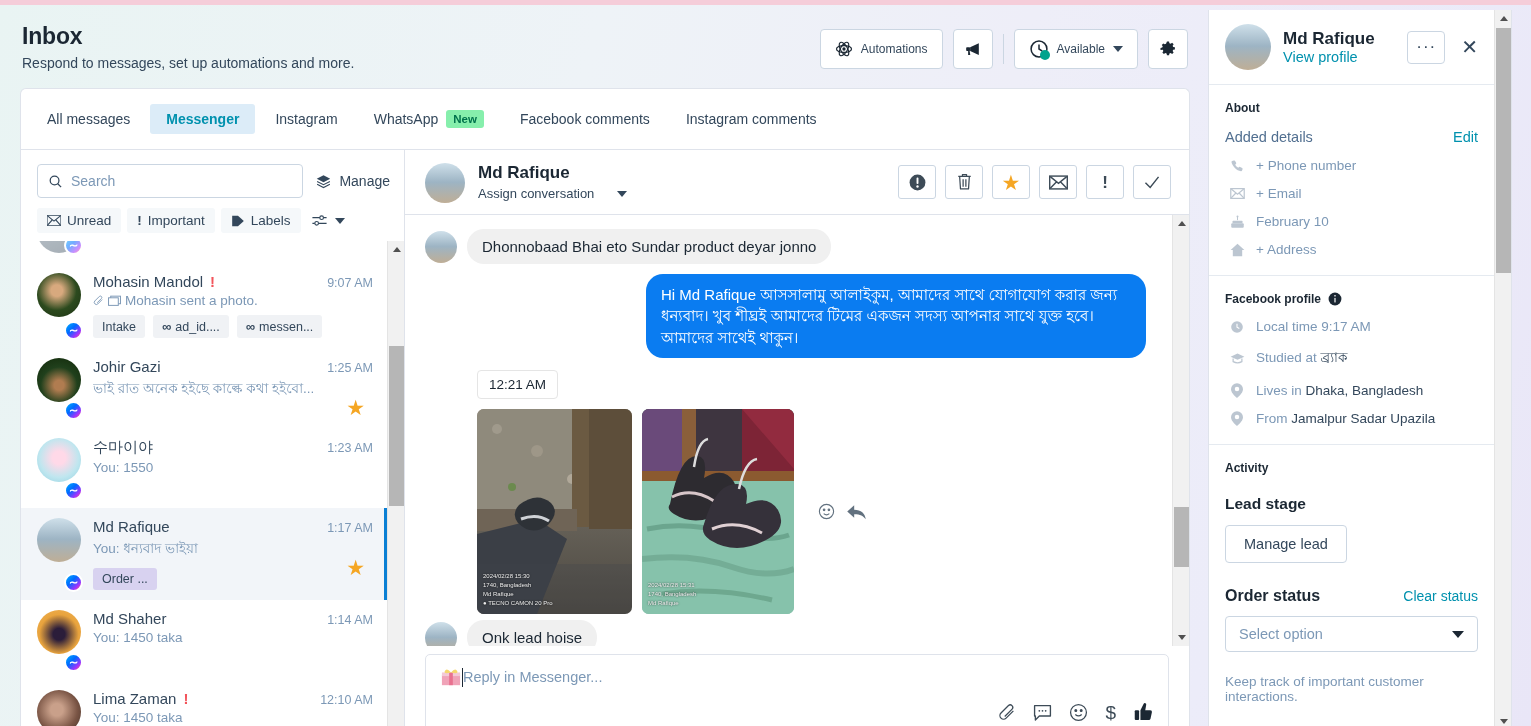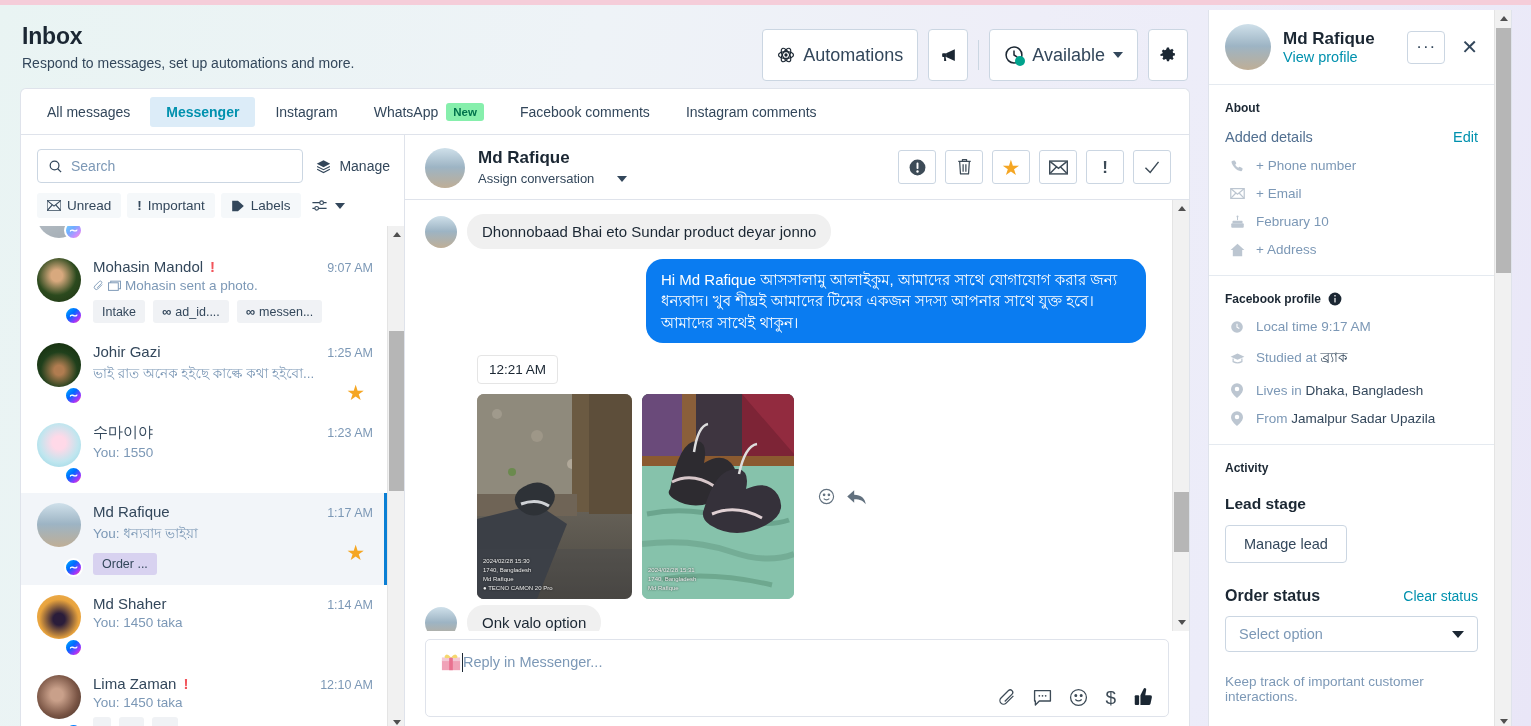--- a/index.html
+++ b/index.html
@@ -23,23 +23,23 @@
     padding: 13px 0 0 22px;
   }
   .page-title { font-size: 23px; font-weight: bold; color: #1b2733; letter-spacing: -.2px; }
   .page-sub { font-size: 14px; color: #33475b; margin-top: 5px; }
 
   .header-actions {
     position: absolute; right: 343px; top: 24px;
     display: flex; align-items: center; gap: 10px;
   }
   .hbtn {
-    height: 52px; border: 1px solid #cbd6e2; border-radius: 4px;
+    height: 40px; border: 1px solid #cbd6e2; border-radius: 4px;
     background: #fff; display: flex; align-items: center; gap: 8px;
-    padding: 0 14px; font-size: 18px; color: #33475b; cursor: pointer;
+    padding: 0 14px; font-size: 12px; color: #33475b; cursor: pointer;
   }
   .hbtn.icononly { padding: 0 10px; width: 40px; justify-content: center; }
   .hdivider { width: 1px; height: 30px; background: #cbd6e2; }
 
   .atom-icon { width: 18px; height: 18px; display:inline-block; }
   .avail-dot {
     position: absolute; right: -1px; bottom: -1px;
     width: 10px; height: 10px; border-radius: 50%; background: #00a38d;
   }
   .caret { width:0;height:0;border-left:5px solid transparent;border-right:5px solid transparent;border-top:6px solid #33475b; }
@@ -47,21 +47,21 @@
   
   .card {
     position: absolute; left: 20px; top: 83px;
     width: 1170px; height: 643px;
     background: #fff; border: 1px solid #dfe3eb;
     border-bottom: none; border-radius: 6px 6px 0 0;
     overflow: hidden;
   }
 
   .tabs {
-    height: 46px; border-bottom: 1px solid #dfe3eb;
+    height: 61px; border-bottom: 1px solid #dfe3eb;
     display: flex; align-items: center; padding: 0 10px; gap: 4px;
   }
   .tab {
     padding: 7px 16px; font-size: 14px; color: #33475b; border-radius: 3px;
     cursor: pointer; display:flex; align-items:center; gap:8px; white-space: nowrap;
   }
   .tab.active { background: #dcecf8; color: #0091ae; font-weight: bold; }
   .badge-new {
     background: #86efac; color: #00734c; font-size: 11.5px; font-weight: bold;
     border-radius: 3px; padding: 3px 7px;
@@ -693,21 +693,21 @@
                 <span>
                   <svg width="19" height="17" viewBox="0 0 24 22" fill="#62717f">
                     <path d="M9 3 L0 11 L9 19 v-4.6 c8 0 12 2.4 15 6.6 c-1-8-6-12-15-12.4 Z"></path>
                   </svg>
                 </span>
               </div>
             </div>
 
             <div class="msg-in">
               <div class="msg-av" style="background:linear-gradient(180deg,#cfe0ea 0%,#9db4c4 48%,#bfae96 100%);"></div>
-              <div class="bub-in">Onk valo option</div>
+              <div class="bub-in">Onk lead hoise</div>
             </div>
           </div>
 
           <div class="vsb" style="right:0;">
             <div class="arrow-up">
                 <span class="tri-up"></span>
               </div>
             <div class="thumb" style="top:292px;height:60px;"></div>
             <div class="arrow-dn">
                 <span class="tri-dn"></span>

